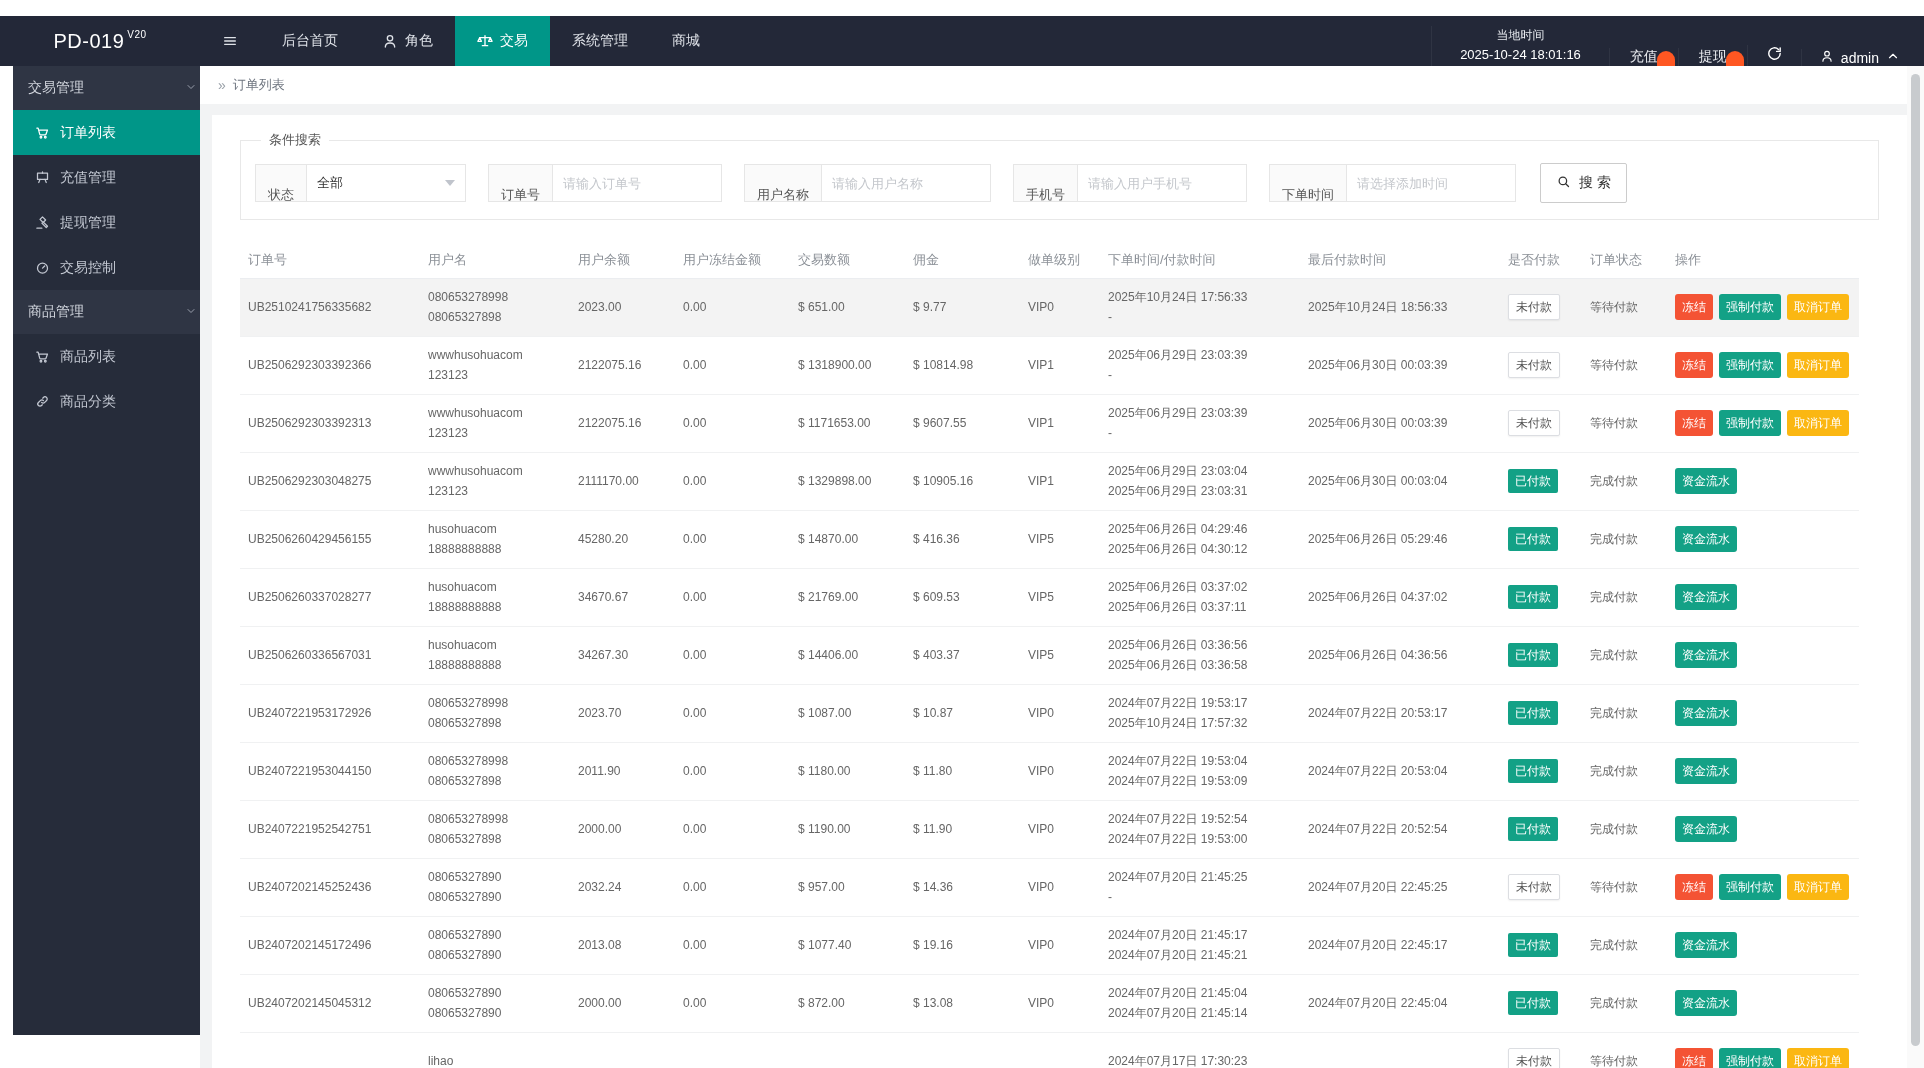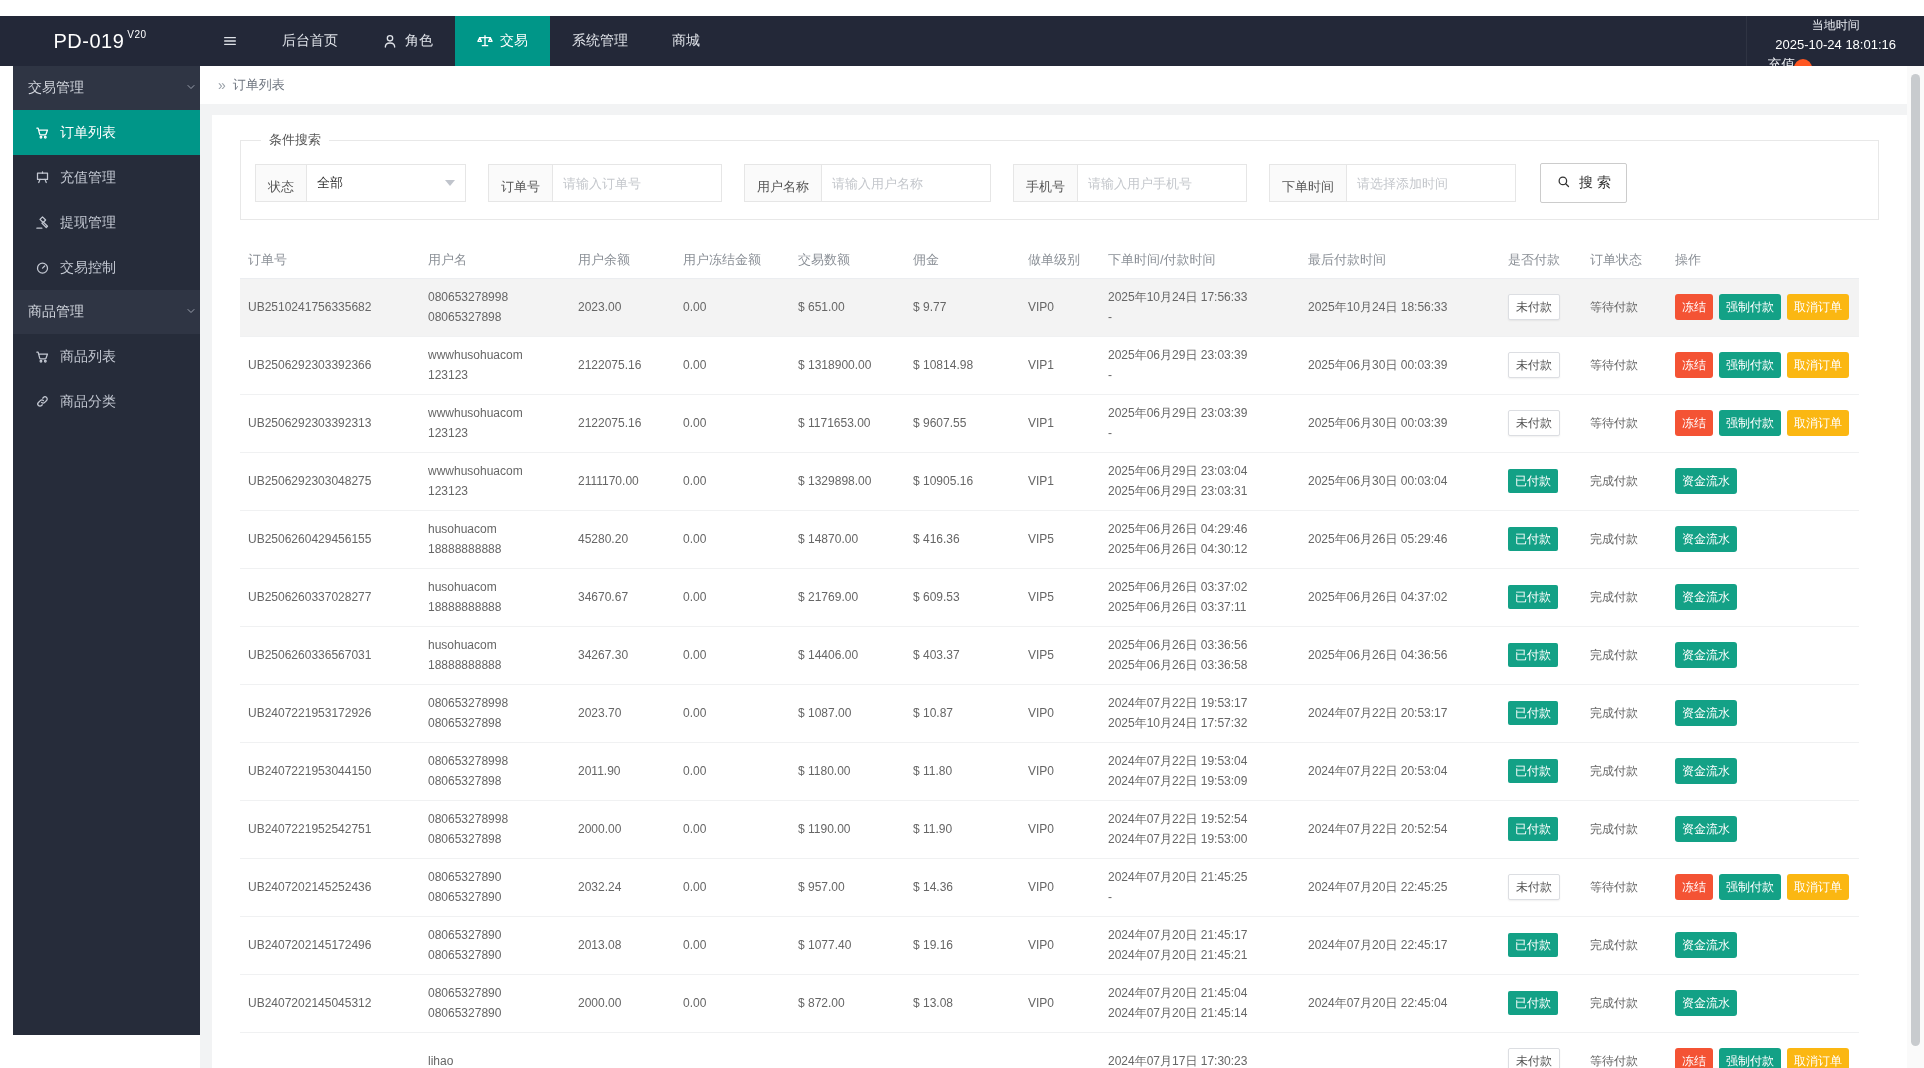--- a/index.html
+++ b/index.html
@@ -11,21 +11,21 @@
   .topbar{ position:absolute; left:0; top:16px; width:100%; height:50px;
     background:var(--navbar,#232838); display:flex; align-items:stretch; color:#fff; }
   .logo{ width:200px; display:flex; align-items:center; justify-content:center;
     font-size:20px; color:#fff; letter-spacing:.5px; white-space:nowrap; }
   .logo .ver{ font-size:10px; margin-left:3px; transform:translateY(-7px); display:inline-block; }
   .nav-menu{ display:flex; align-items:stretch; }
   .nav-item{ display:flex; align-items:center; gap:7px; padding:0 22px; font-size:14px;
     color:#dfe2e8; cursor:pointer; }
   .nav-item.active{ background:var(--teal,#009688); color:#fff; }
   .nav-item .icon svg{ width:16px; height:16px; display:block; }
-  .nav-right{ margin-left:auto; display:flex; align-items:flex-start;flex-direction:column; }
+  .nav-right{ margin-left:auto; display:flex; align-items:flex-end; }
   .nav-right > div{ border-left:1px solid rgba(255,255,255,.06); }
   .time-block{ padding:0 28px; display:flex; flex-direction:column; justify-content:center;
     text-align:center; line-height:1.6; }
   .time-block .t1{ font-size:12px; color:#e8ebf0; }
   .time-block .t2{ font-size:13px; color:#fff; }
   .nav-chip{ position:relative; display:flex; align-items:center; padding:0 20px;
     font-size:14px; color:#eceef2; cursor:pointer; }
   .chip-badge{ position:absolute; top:3px; right:3px; min-width:18px; height:18px; line-height:18px;
     border-radius:10px; background:var(--orange,#ff5722); color:#fff; font-size:10px;
     text-align:center; padding:12px 3px; }
@@ -49,21 +49,21 @@
   .content{ position:absolute; left:200px; top:66px; right:0; bottom:0; background:#f2f3f4; overflow:hidden; }
   .breadcrumb{ height:38px; background:#fff; display:flex; align-items:center; padding-left:18px;
     font-size:13px; color:#6f7680; gap:7px; }
   .bc-icon{ color:#99a0a8; font-size:14px; }
   .card{ position:absolute; left:12px; top:49px; width:1695px; height:1200px; background:#fff; padding-top:16px; }
 
   .search-fieldset{ margin:0 28px; border:1px solid #e8e8e8; padding:8px 14px 16px; }
   .search-fieldset legend{ font-size:13px; color:#555; padding:0 8px; margin-left:6px; }
   .search-row{ display:flex; gap:22px; margin-top:6px; align-items:center; }
   .group{ display:flex; }
-  .glabel{ height:38px; line-height:36px; padding:4px 12px; background:#fafafa; border:1px solid #e6e6e6;
+  .glabel{ height:38px; line-height:36px; padding:12px 12px; background:#fafafa; border:1px solid #e6e6e6;
     font-size:13px; color:#565656; white-space:nowrap; }
   .ginput{ height:38px; border:1px solid #e6e6e6; margin-left:-1px; padding:0 10px; font-size:13px;
     color:#333; width:170px; outline:none; background:#fff; font-family:inherit; }
   .ginput::placeholder{ color:#c4c7cc; }
   .gselect{ height:38px; border:1px solid #e6e6e6; margin-left:-1px; width:160px; display:flex;
     align-items:center; justify-content:space-between; padding:0 10px; font-size:13px; color:#333;
     background:#fff; cursor:pointer; }
   .caret{ width:0; height:0; border-left:5px solid transparent; border-right:5px solid transparent;
     border-top:6px solid #c0c4cc; }
   .search-btn{ height:40px; margin-left:2px; display:inline-flex; align-items:center; gap:8px;

